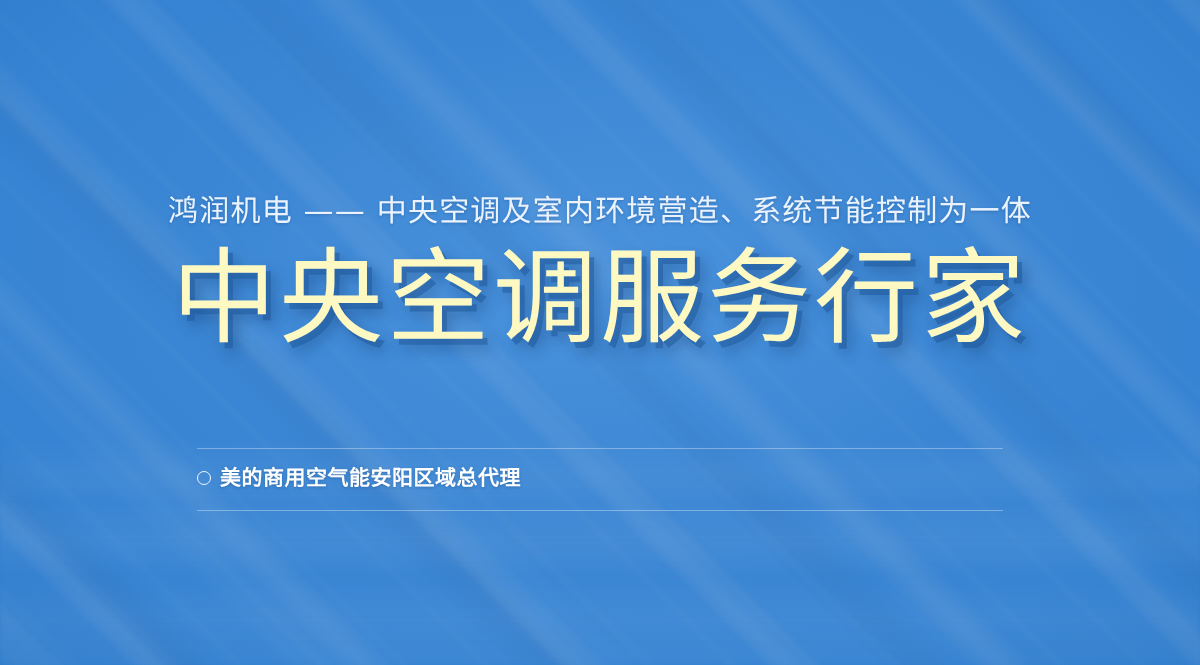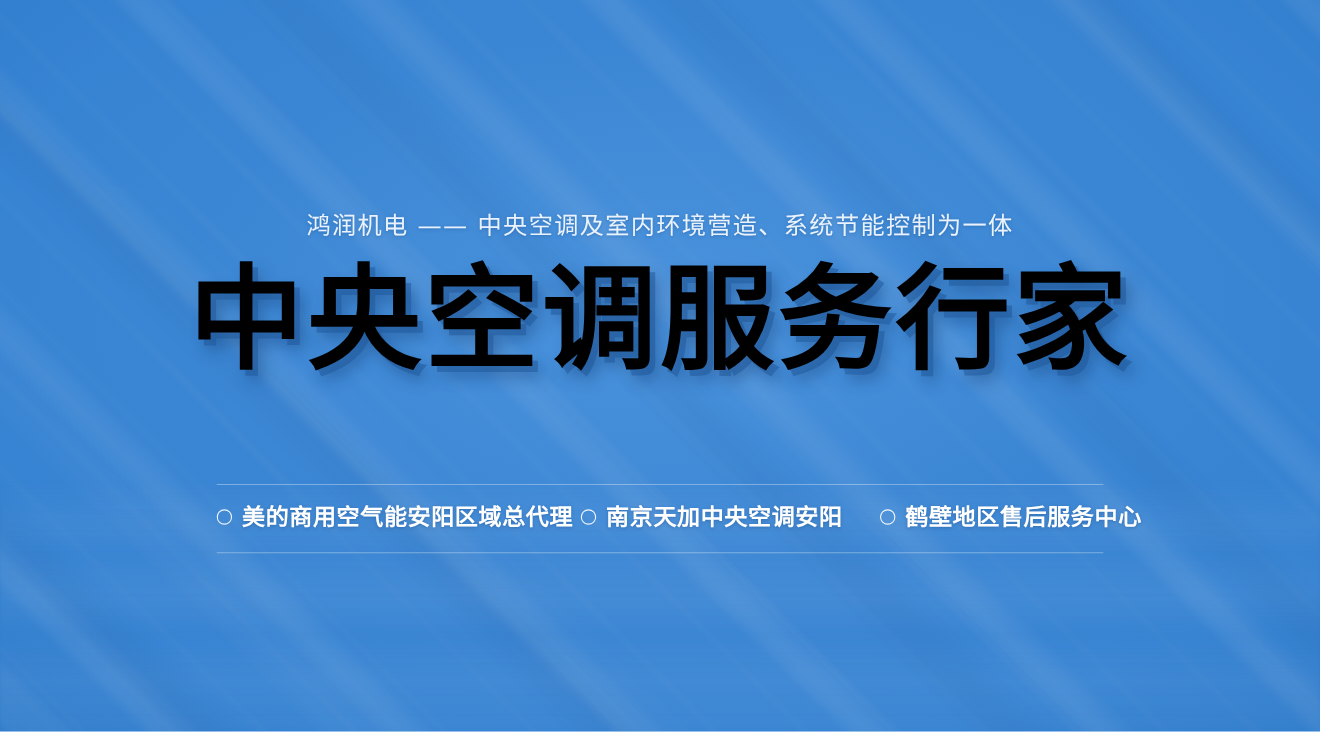--- a/index.html
+++ b/index.html
@@ -133,50 +133,51 @@
     position: absolute;
     inset: 0;
     z-index: 5;
     display: flex;
     flex-direction: column;
     align-items: center;
   }
 
   .subtitle {
     margin-top: 196px;
-    font-size: 22px;
+    font-size: 30px;
     line-height: 1;
     letter-spacing: 1.2px;
     color: #eaf3fd;
     font-weight: 400;
     white-space: nowrap;
     text-shadow: 0 1px 3px rgba(14,58,115,0.30);
   }
 
   .headline {
     margin-top: 20px;
     font-size: 104px;
     line-height: 1;
-    font-weight: 700;
-    color: #000000;
+    font-weight: 400;
+    color: #fef9c3;
     letter-spacing: 3px;
     white-space: nowrap;
     text-shadow:
       5px 6px 0px rgba(30,86,152,0.50),
       8px 10px 14px rgba(16,56,108,0.42);
   }
 
   .features {
     margin-top: 28px;
     width: 806px;
     border-top: 1px solid rgba(255,255,255,0.34);
     border-bottom: 1px solid rgba(255,255,255,0.34);
     padding: 14px 0 16px 0;
     display: flex;
-    align-items: center;
+    flex-direction: column;
+    align-items: flex-start;
     gap: 7px;
   }
 
   .feature-row {
     display: flex;
     justify-content: center;
     align-items: center;
     gap: 34px;
     white-space: nowrap;
   }
@@ -224,26 +225,16 @@
 
     <div class="features">
 
       <div class="feature-row">
         <div class="feature-item">
           <span class="bullet"></span>
           <span>美的商用空气能安阳区域总代理</span>
         </div>
       </div>
 
-      <div class="feature-row">
-        <div class="feature-item">
-          <span class="bullet"></span>
-          <span>南京天加中央空调安阳</span>
-        </div>
-        <div class="feature-item">
-          <span class="bullet"></span>
-          <span>鹤壁地区售后服务中心</span>
-        </div>
-      </div>
 
     </div>
   </div>
 </div>
 
 </body></html>

